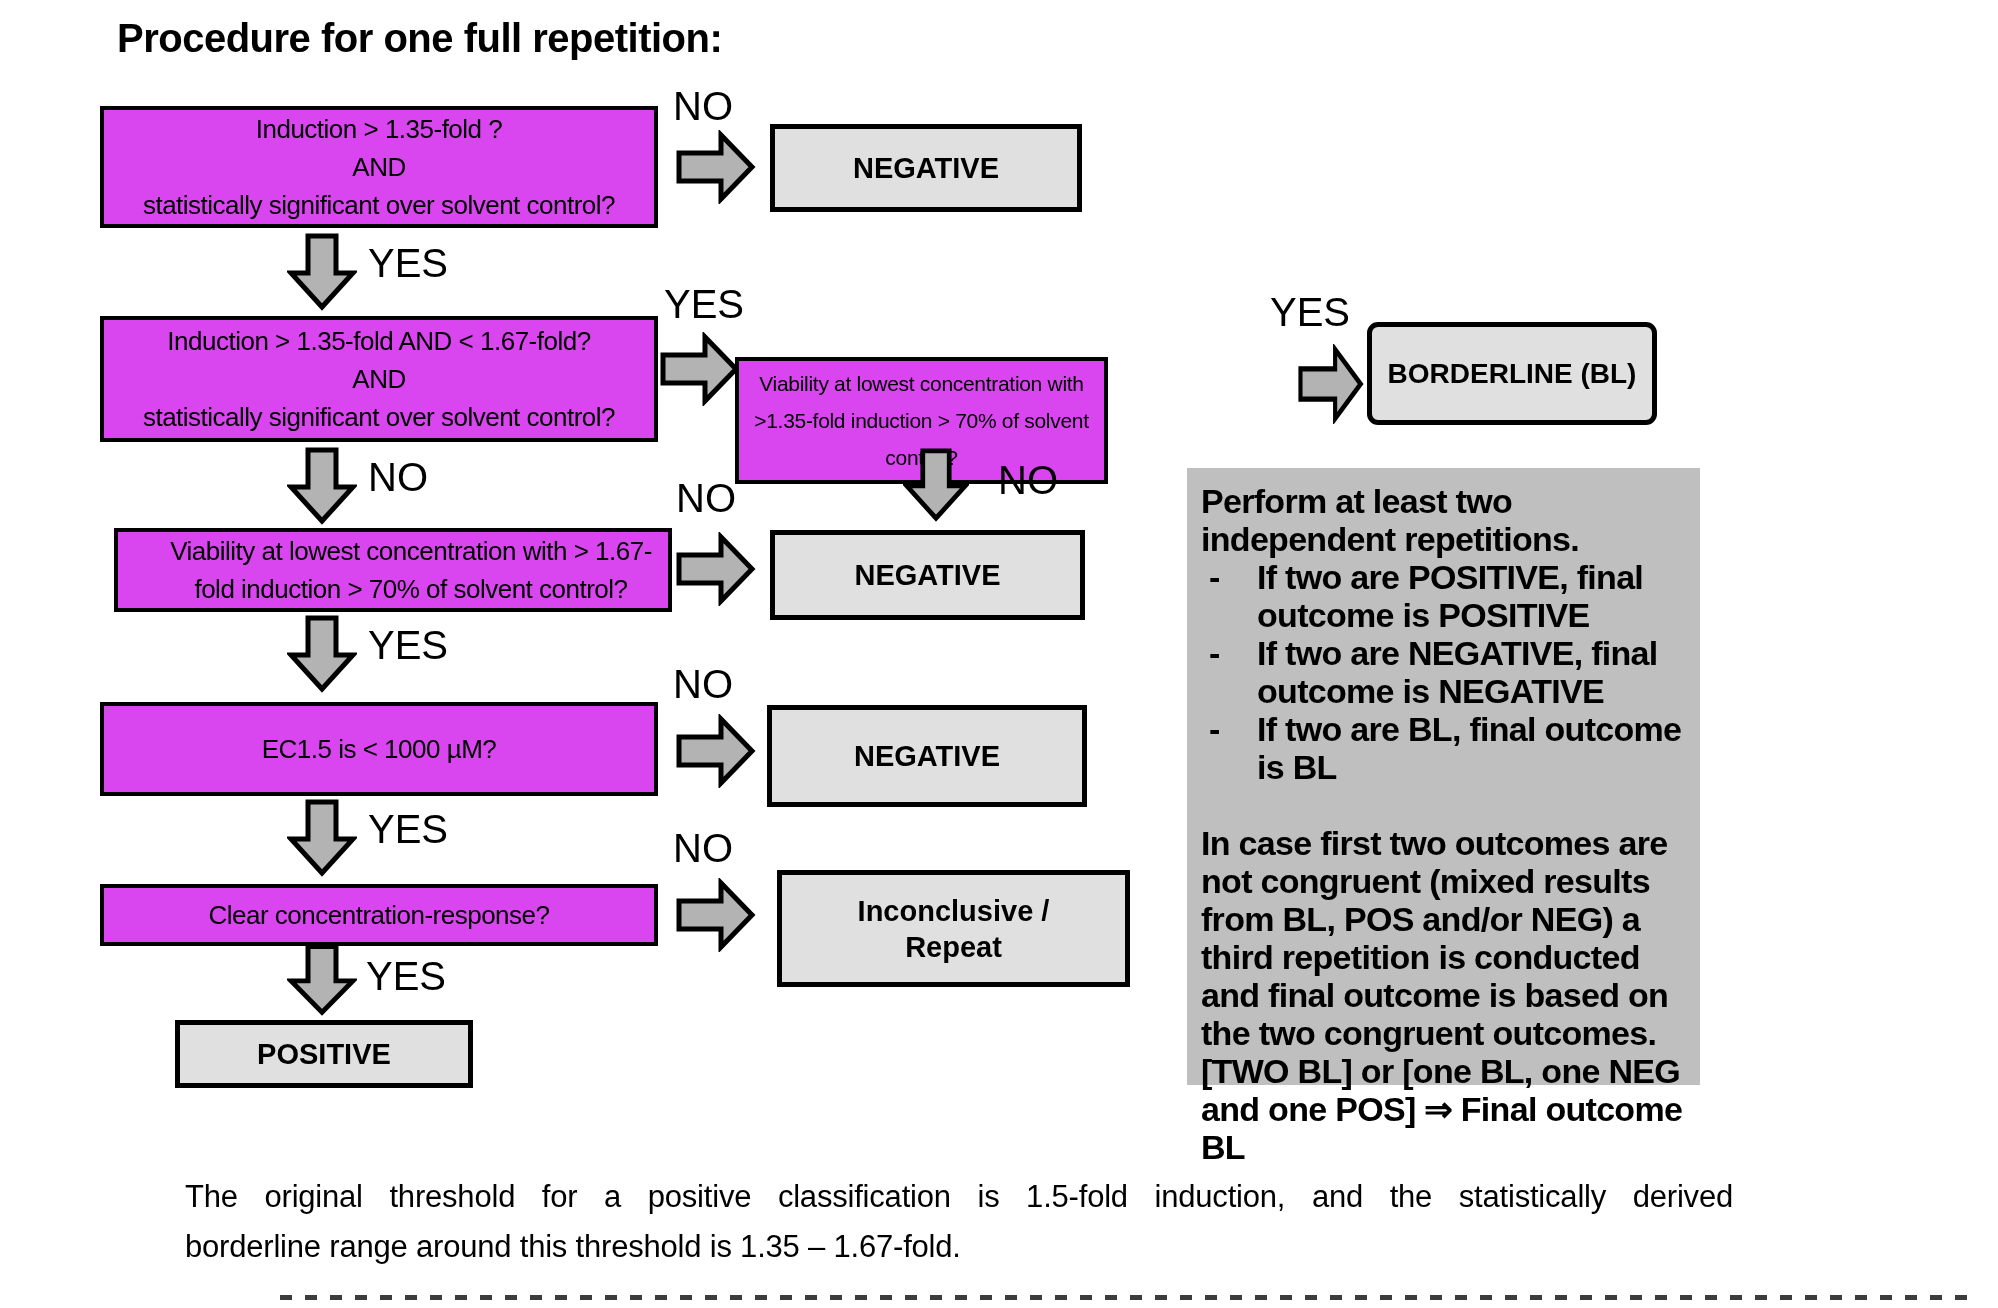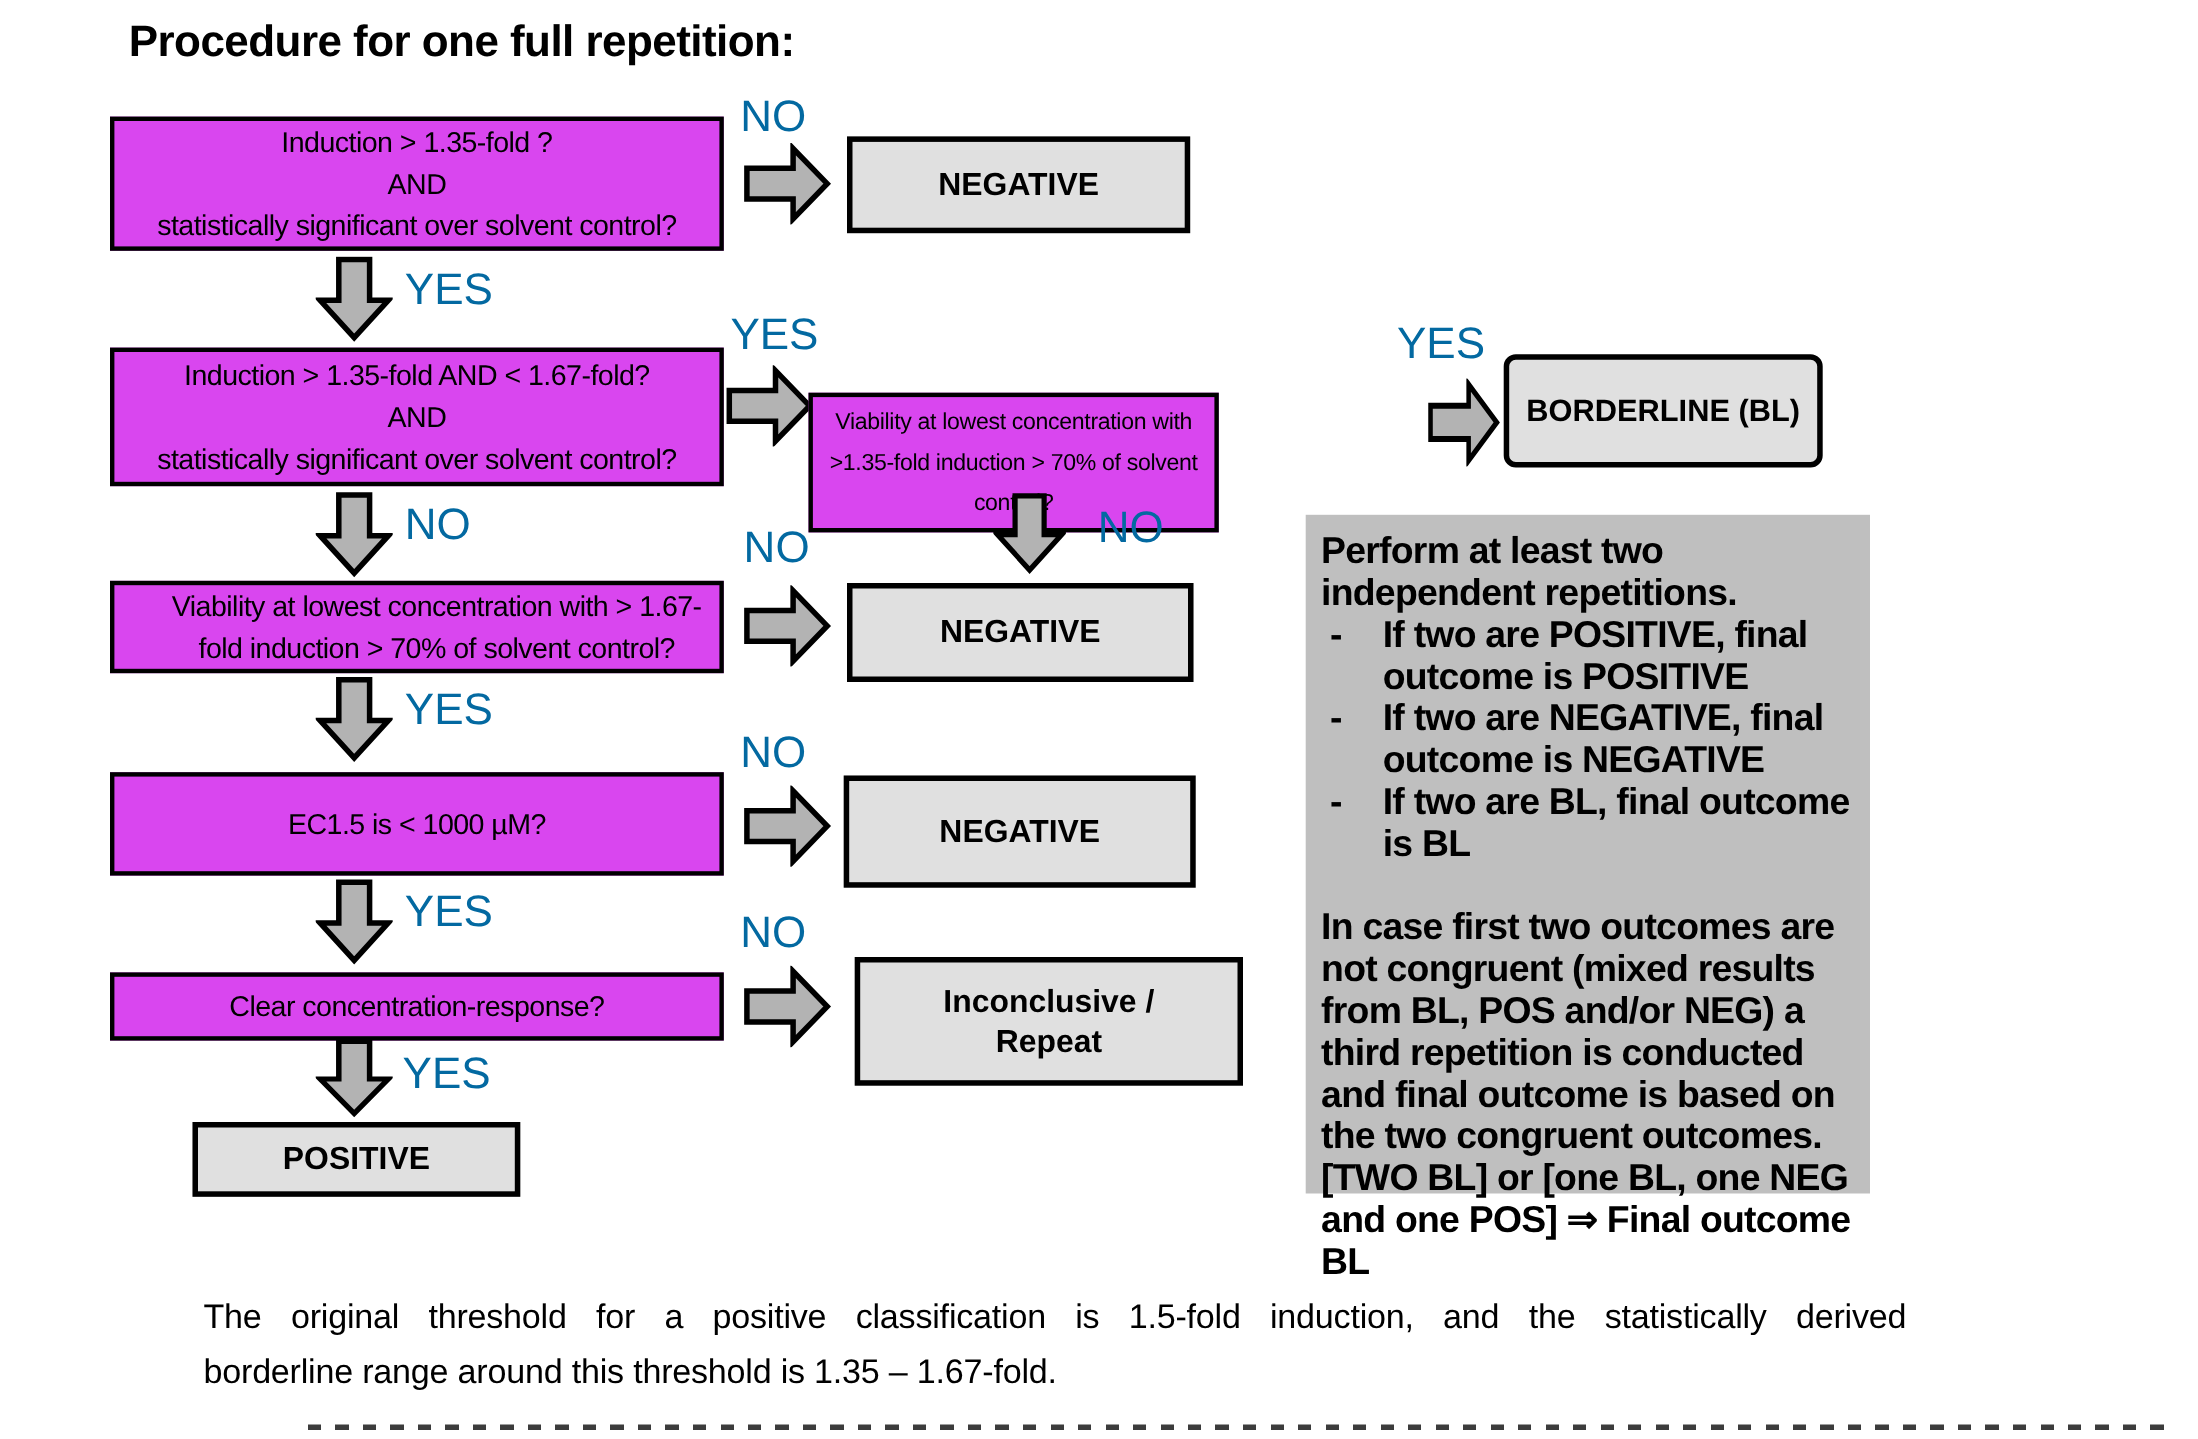--- a/index.html
+++ b/index.html
@@ -18,21 +18,21 @@
   }
   .qbox div{white-space:nowrap;}
   .qbox.small{font-size:21px;line-height:37px;letter-spacing:-0.3px;}
   .obox{
     position:absolute;background:#e0e0e0;border:5px solid #000;box-sizing:border-box;
     display:flex;flex-direction:column;align-items:center;justify-content:center;
     text-align:center;font-weight:bold;font-size:29px;line-height:36px;letter-spacing:0;
   }
   .obox.bl{font-size:28px;border-radius:11px;}
   .lbl{
-    position:absolute;font-size:40px;line-height:1;white-space:nowrap;color:#0369a1;
+    position:absolute;font-size:40px;line-height:1;white-space:nowrap;color:#000000;
   }
   .arrow{position:absolute;}
   .arrow svg{display:block;width:100%;height:100%;}
   .arrow polygon{fill:#b3b3b3;stroke:#000;stroke-width:5;stroke-linejoin:miter;}
   .panel{
     position:absolute;background:#bfbfbf;box-sizing:border-box;
     padding:14px 16px 0 14px;font-weight:bold;font-size:34px;line-height:38px;
     letter-spacing:-0.7px;
   }
   .panel .bullet{display:flex;}
@@ -114,21 +114,21 @@
   </div>
   <div class="lbl" style="left:998px;top:460px;">NO</div>
 
   <div class="arrow" style="left:287px;top:447px;width:70px;height:78px;">
     <svg viewBox="0 0 70 78" preserveAspectRatio="none">
         <polygon points="21,3 49,3 49,40 66,40 35,74 4,40 21,40"></polygon>
       </svg>
   </div>
   <div class="lbl" style="left:368px;top:457px;">NO</div>
 
-  <div class="qbox" style="left:100px;top:528px;width:558px;height:84px;padding-left:36px;">
+  <div class="qbox" style="left:114px;top:528px;width:558px;height:84px;padding-left:36px;">
     <div>Viability at lowest concentration with &gt; 1.67-</div>
     <div>fold induction &gt; 70% of solvent control?</div>
   </div>
 
   <div class="lbl" style="left:676px;top:478px;">NO</div>
   <div class="arrow" style="left:676px;top:532px;width:80px;height:74px;">
     <svg viewBox="0 0 80 74" preserveAspectRatio="none">
         <polygon points="3,23 45,23 45,5 76,37 45,69 45,51 3,51"></polygon>
       </svg>
   </div>

